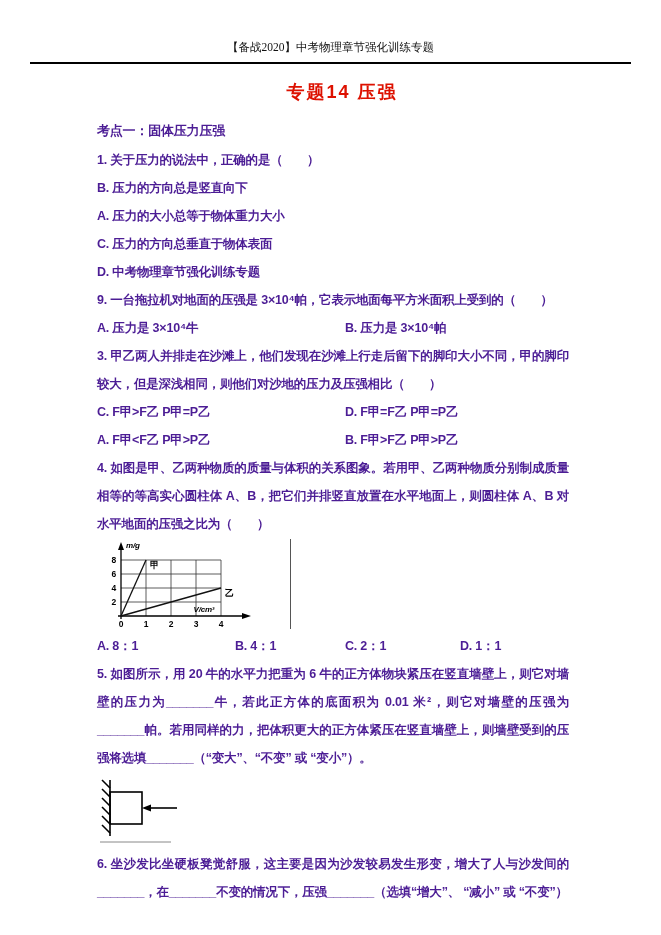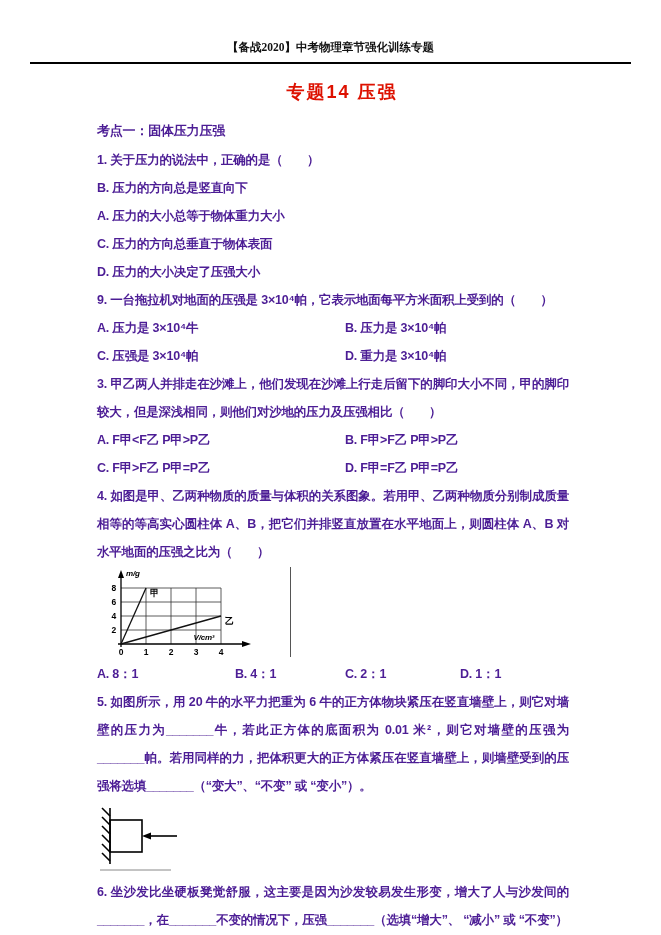--- a/index.html
+++ b/index.html
@@ -3,21 +3,21 @@
 <meta charset="utf-8">
 <style>
   * { margin:0; padding:0; box-sizing:border-box; }
   body { background:#888; font-family:"Liberation Sans", sans-serif; }
   .page {
     position:relative; width:661px; height:935px; margin:0 auto;
     background:#ffffff; color:#000; overflow:hidden;
   }
   .header {
     position:absolute; top:40px; left:0; right:0; text-align:center;
-    font-family:"Liberation Serif", serif; font-weight:bold; font-size:11.5px; color:#111;
+    font-family:"Liberation Serif", serif; font-weight:normal; font-size:11.5px; color:#111;
   }
   .header-rule {
     position:absolute; top:62px; left:30px; right:30px;
     border-top:2px solid #000;
   }
   .title {
     position:absolute; top:80px; left:0; right:0; text-align:center;
     font-size:18px; font-weight:bold; color:#dd1100; letter-spacing:2px;padding-left:23px;
   }
   .content {
@@ -48,40 +48,36 @@
   <div class="title">专题14 压强</div>
 
   <div class="content">
 
     <div class="section">考点一：固体压力压强</div>
 
     <div class="line">1. 关于压力的说法中，正确的是（　　）</div>
     <div class="line">B. 压力的方向总是竖直向下</div>
     <div class="line">A. 压力的大小总等于物体重力大小</div>
     <div class="line">C. 压力的方向总垂直于物体表面</div>
-    <div class="line">D. 压力的大小决定了压强大小</div>
+    <div class="line">D. 中考物理章节强化训练专题</div>
 
     <div class="line">9. 一台拖拉机对地面的压强是 3×10⁴帕，它表示地面每平方米面积上受到的（　　）</div>
     <div class="opt-row">
       <span class="col1">A. 压力是 3×10⁴牛</span>
       <span>B. 压力是 3×10⁴帕</span>
     </div>
-    <div class="opt-row">
-      <span class="col1">C. 压强是 3×10⁴帕</span>
-      <span>D. 重力是 3×10⁴帕</span>
-    </div>
 
     <div class="para">3. 甲乙两人并排走在沙滩上，他们发现在沙滩上行走后留下的脚印大小不同，甲的脚印较大，但是深浅相同，则他们对沙地的压力及压强相比（　　）</div>
     <div class="opt-row">
+      <span class="col1">C. F甲&gt;F乙  P甲=P乙</span>
+      <span>D. F甲=F乙 P甲=P乙</span>
+    </div>
+    <div class="opt-row">
       <span class="col1">A. F甲&lt;F乙 P甲&gt;P乙</span>
       <span>B. F甲&gt;F乙  P甲&gt;P乙</span>
-    </div>
-    <div class="opt-row">
-      <span class="col1">C. F甲&gt;F乙  P甲=P乙</span>
-      <span>D. F甲=F乙 P甲=P乙</span>
     </div>
 
     <div class="para">4. 如图是甲、乙两种物质的质量与体积的关系图象。若用甲、乙两种物质分别制成质量相等的等高实心圆柱体 A、B，把它们并排竖直放置在水平地面上，则圆柱体 A、B 对水平地面的压强之比为（　　）</div>
 
     <div class="graph-wrap">
       <svg id="mv-graph" width="160" height="88" viewBox="0 0 160 88">
           <line x1="47" y1="74" x2="47" y2="18" stroke="#333" stroke-width="0.8"></line>
           <line x1="72" y1="74" x2="72" y2="18" stroke="#333" stroke-width="0.8"></line>
           <line x1="97" y1="74" x2="97" y2="18" stroke="#333" stroke-width="0.8"></line>
           <line x1="122" y1="74" x2="122" y2="18" stroke="#333" stroke-width="0.8"></line>

